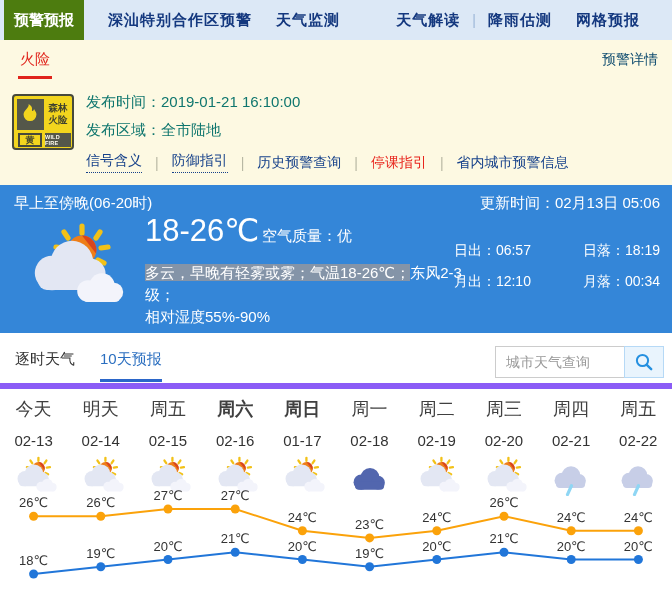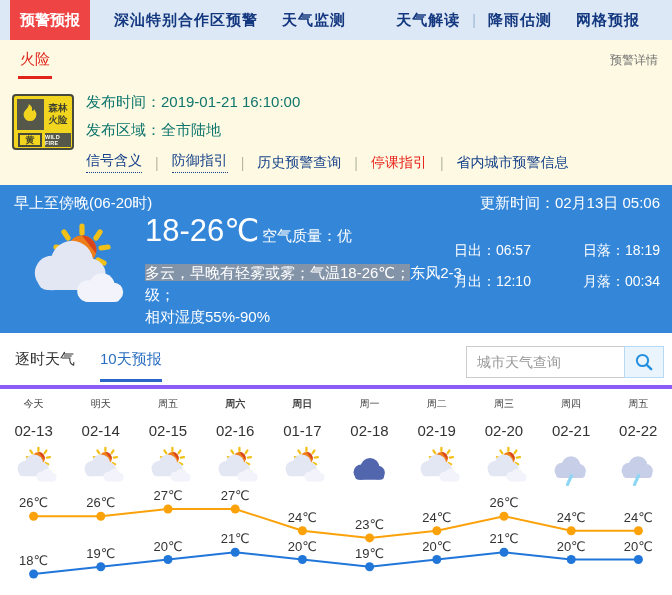--- a/index.html
+++ b/index.html
@@ -1,32 +1,32 @@
 <!DOCTYPE html>
 <html><head>
 <meta charset="utf-8">
 <style>
   * { margin:0; padding:0; box-sizing:border-box; }
   html,body { width:672px; height:595px; }
   body { position:relative; background:#fff; font-family:"Liberation Sans","DejaVu Sans",sans-serif; overflow:hidden; }
 
   
   .topnav { position:absolute; top:0; left:0; width:672px; height:40px; background:#dce8f6; display:flex; align-items:stretch; }
-  .nav-tab-active { margin-left:10px; width:80px; background:#ef4444; color:#fff; font-size:15px; font-weight:bold; display:flex; align-items:center; justify-content:center; cursor:pointer; }
+  .nav-tab-active { margin-left:4px; width:80px; background:#4d7c0f; color:#fff; font-size:15px; font-weight:bold; display:flex; align-items:center; justify-content:center; cursor:pointer; }
   .nav-item { color:#14387f; font-size:15px; font-weight:bold; letter-spacing:1px; display:flex; align-items:center; margin-left:24px; cursor:pointer; }
   .nav-right { margin-left:auto; display:flex; align-items:center; padding-right:32px; }
   .nav-right a { color:#14387f; font-size:15px; font-weight:bold; letter-spacing:1px; text-decoration:none; cursor:pointer; }
   .nav-sep { color:#9db8d8; margin:0 12px; font-size:14px; }
   .nav-right a + a { margin-left:24px; }
 
   
   .warnsec { position:absolute; top:40px; left:0; width:672px; height:145px; background:#fdf9e2; }
   .alertrow { height:40px; display:flex; align-items:center; padding:0 14px 0 18px; }
   .alert-tab { color:#e0241b; font-size:15px; padding:9px 2px 7px; border-bottom:3px solid #e0241b; cursor:pointer; }
-  .alert-detail { margin-left:auto; color:#737373; font-size:12px; text-decoration:none; cursor:pointer; }
+  .alert-detail { margin-left:auto; color:#0c4a6e; font-size:14px; text-decoration:none; cursor:pointer; }
 
   .warnbody { position:relative; }
   .wicon { position:absolute; left:12px; top:14px; width:62px; height:56px; background:#f2d51e; border:2px solid #46493c; border-radius:4px; }
   .wicon .flamecell { position:absolute; left:3px; top:3px; width:27px; height:31px; background:#54574a; display:flex; align-items:center; justify-content:center; }
   .wicon .nameCell { position:absolute; left:32px; top:3px; width:24px; height:31px; color:#3f422f; font-size:9.5px; font-weight:bold; line-height:1.25; text-align:center; padding-top:3px; }
   .wicon .levelCell { position:absolute; left:4px; top:37px; width:24px; height:14px; border:2px solid #46493c; color:#3f422f; font-size:9px; font-weight:bold; display:flex; align-items:center; justify-content:center; }
   .wicon .enCell { position:absolute; left:31px; top:37px; width:26px; height:14px; background:#54574a; color:#fffdf0; font-size:5.5px; font-weight:bold; display:flex; align-items:center; justify-content:center; letter-spacing:.2px; }
 
   .wmeta { position:absolute; left:86px; top:8px; color:#0f766e; font-size:15px; line-height:28px; }
   .wlinks { position:absolute; left:86px; top:72px; font-size:14px; display:flex; align-items:center; }
@@ -43,34 +43,34 @@
   .bp-temp { position:absolute; left:145px; top:27px; font-size:31px; }
   .bp-aqi { position:absolute; left:262px; top:42px; font-size:15px; }
   .bp-desc { position:absolute; left:145px; top:77px; font-size:15px; line-height:22px; width:330px; }
   .bp-desc .hl { background:#8494a8; }
   .bp-sunmoon { position:absolute; right:12px; top:57px; font-size:14px; }
   .bp-sunmoon .row { display:flex; justify-content:flex-end; margin-bottom:13px;gap:24px; }
   .bp-sunmoon .cell { min-width:76px; text-align:left; }
   .bp-sunmoon .cell + .cell { margin-left:28px; }
 
   
-  .tabsrow { position:absolute; top:333px; left:0; width:672px; height:56px; background:#fff; border-bottom:4px solid #8b5cf6; }
+  .tabsrow { position:absolute; top:333px; left:0; width:672px; height:56px; background:#fff; border-bottom:6px solid #8b5cf6; }
   .tab { position:absolute; top:17px; font-size:15px; color:#333; cursor:pointer; }
   .tab-hourly { left:15px; }
   .tab-tenday { left:100px; color:#2b6fc0; padding-bottom:10px; border-bottom:3px solid #2b66c9; }
   .searchbox { position:absolute; right:8px; top:13px; display:flex; }
-  .searchbox input { width:158px; height:32px; border:1px solid #ccc; border-right:none; padding:0 10px; font-size:14px; color:#333; outline:none; font-family:inherit; }
+  .searchbox input { width:129px; height:32px; border:1px solid #ccc; border-right:none; padding:0 10px; font-size:14px; color:#333; outline:none; font-family:inherit; }
   .searchbox input::placeholder { color:#999; }
   .searchbox button { width:40px; height:32px; background:#e9f4fd; border:1px solid #b6d9f6; cursor:pointer; display:flex; align-items:center; justify-content:center; }
 
   
   .forecast { position:absolute; top:389px; left:0; width:672px; height:206px; background:#fff; }
   .daycols { display:flex; }
   .daycol { width:67.2px; text-align:center; cursor:pointer; }
-  .dname { margin-top:8px; font-size:10px; color:#404040; }
+  .dname { margin-top:8px; font-size:18px; color:#404040; }
   .dname.bold { font-weight:bold; }
   .ddate { margin-top:11px; font-size:15px; color:#333; }
   .dicon { margin-top:7px; height:40px; display:flex; align-items:center; justify-content:center; }
   .chart { position:absolute; left:0; top:100px; width:672px; height:106px; }
   .chart text { font-size:13px; fill:#333; font-family:"Liberation Sans","DejaVu Sans",sans-serif; }
 </style>
 </head>
 <body>
 
 <div class="topnav">

